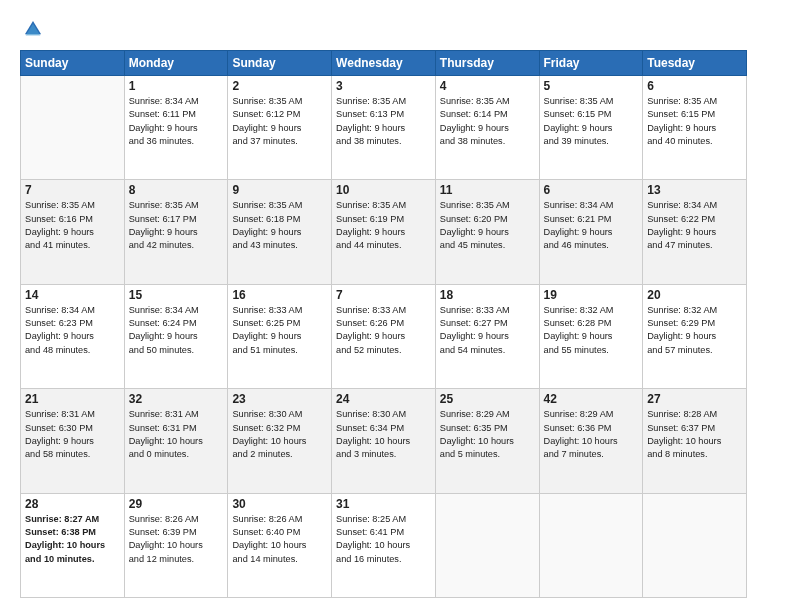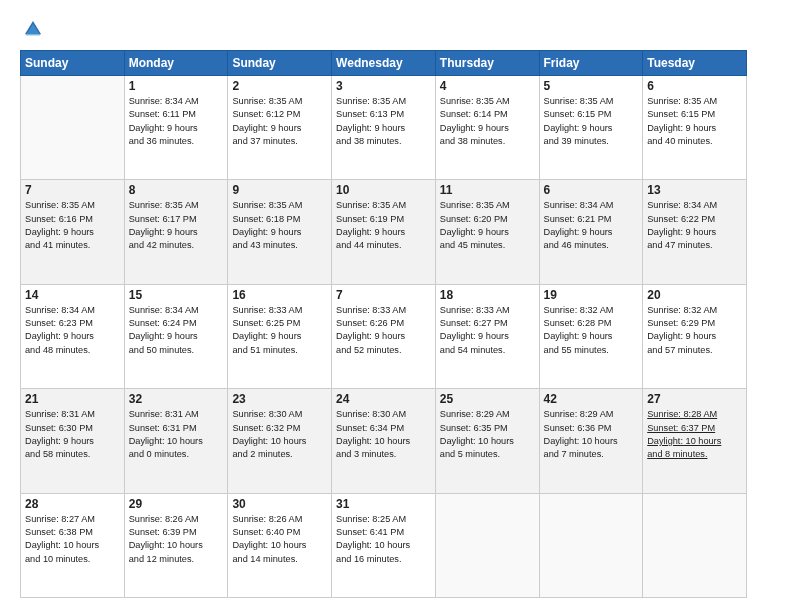--- a/index.html
+++ b/index.html
@@ -320,30 +320,30 @@
           </td>
           <td>
             <span class="day-number">42</span>
             <div class="cell-text" style="white-space: pre-line;">Sunrise: 8:29 AM
 Sunset: 6:36 PM
 Daylight: 10 hours
 and 7 minutes.</div>
           </td>
           <td>
             <span class="day-number">27</span>
-            <div class="cell-text" style="white-space: pre-line; text-decoration: underline;">Sunrise: 8:28 AM
+            <div class="cell-text" style="white-space: pre-line;">Sunrise: 8:28 AM
 Sunset: 6:37 PM
 Daylight: 10 hours
 and 8 minutes.</div>
           </td>
         </tr>
         <tr class="row-white">
           <td>
             <span class="day-number">28</span>
-            <div class="cell-text" style="white-space: pre-line;">Sunrise: 8:27 AM
+            <div class="cell-text" style="white-space: pre-line; font-weight: bold;">Sunrise: 8:27 AM
 Sunset: 6:38 PM
 Daylight: 10 hours
 and 10 minutes.</div>
           </td>
           <td>
             <span class="day-number">29</span>
             <div class="cell-text" style="white-space: pre-line;">Sunrise: 8:26 AM
 Sunset: 6:39 PM
 Daylight: 10 hours
 and 12 minutes.</div>

